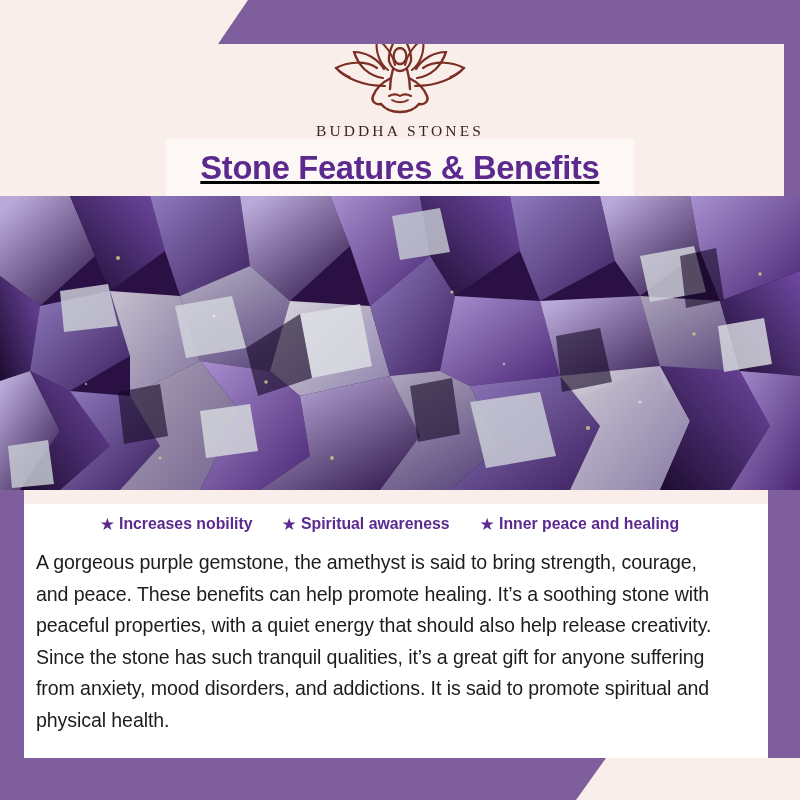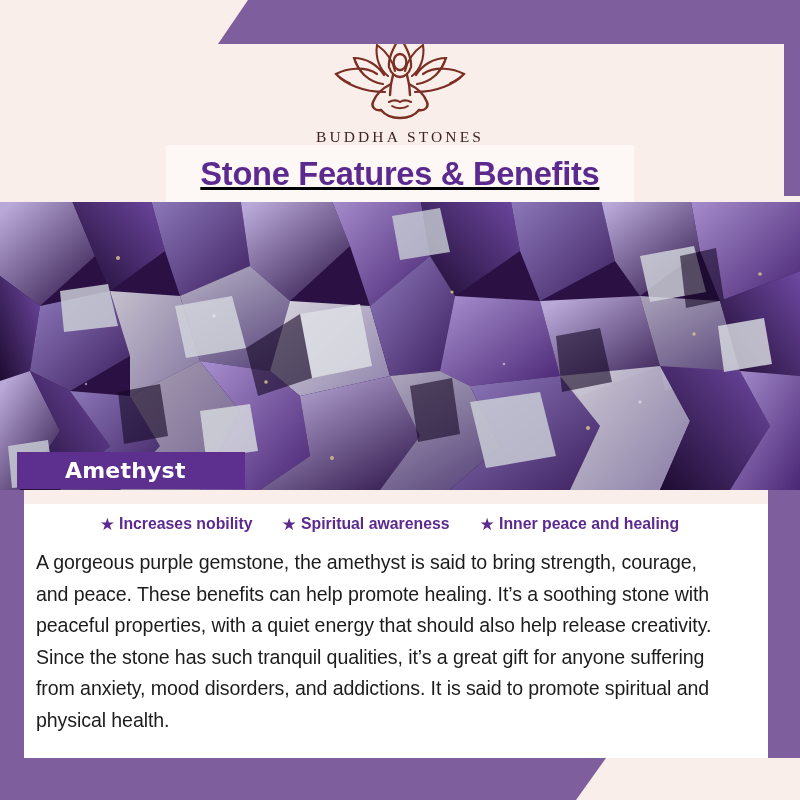--- a/index.html
+++ b/index.html
@@ -51,21 +51,21 @@
     bottom:0; left:0; width:606px; height:42px;
     background:#7e5e9c;
     -webkit-clip-path: polygon(0 0, 100% 0, calc(100% - 30px) 100%, 0 100%);
     clip-path: polygon(0 0, 100% 0, calc(100% - 30px) 100%, 0 100%);
     z-index:4;
   }
 
   
   .header {
     position:absolute;
-    top:6px; left:0; width:800px; height:196px;
+    top:0; left:0; width:800px; height:196px;
     background:#faeeeb;
     z-index:2;
     padding-left:32px;
   }
 
   .logo-wrap {
     position:absolute;
     top:26px; left:0; width:800px;
     display:flex; flex-direction:column;
     align-items:center;
@@ -327,23 +327,20 @@
       </g>
       <g fill="#ffffff" opacity="0.5">
         <circle cx="214" cy="120" r="1.4"></circle>
           <circle cx="504" cy="168" r="1.3"></circle>
         <circle cx="640" cy="206" r="1.5"></circle>
           <circle cx="86" cy="188" r="1.2"></circle>
       </g>
     </svg>
   </div>
 
-  <div class="stone-label">
-    <span class="stone-label-text">Amethyst</span>
-  </div>
 
   <div class="content">
     <div class="content-cream"></div>
 
     <div class="benefits">
       <div class="benefit">
         <span class="star">★</span>
         <span class="benefit-label">Increases nobility</span>
       </div>
       <div class="benefit">

